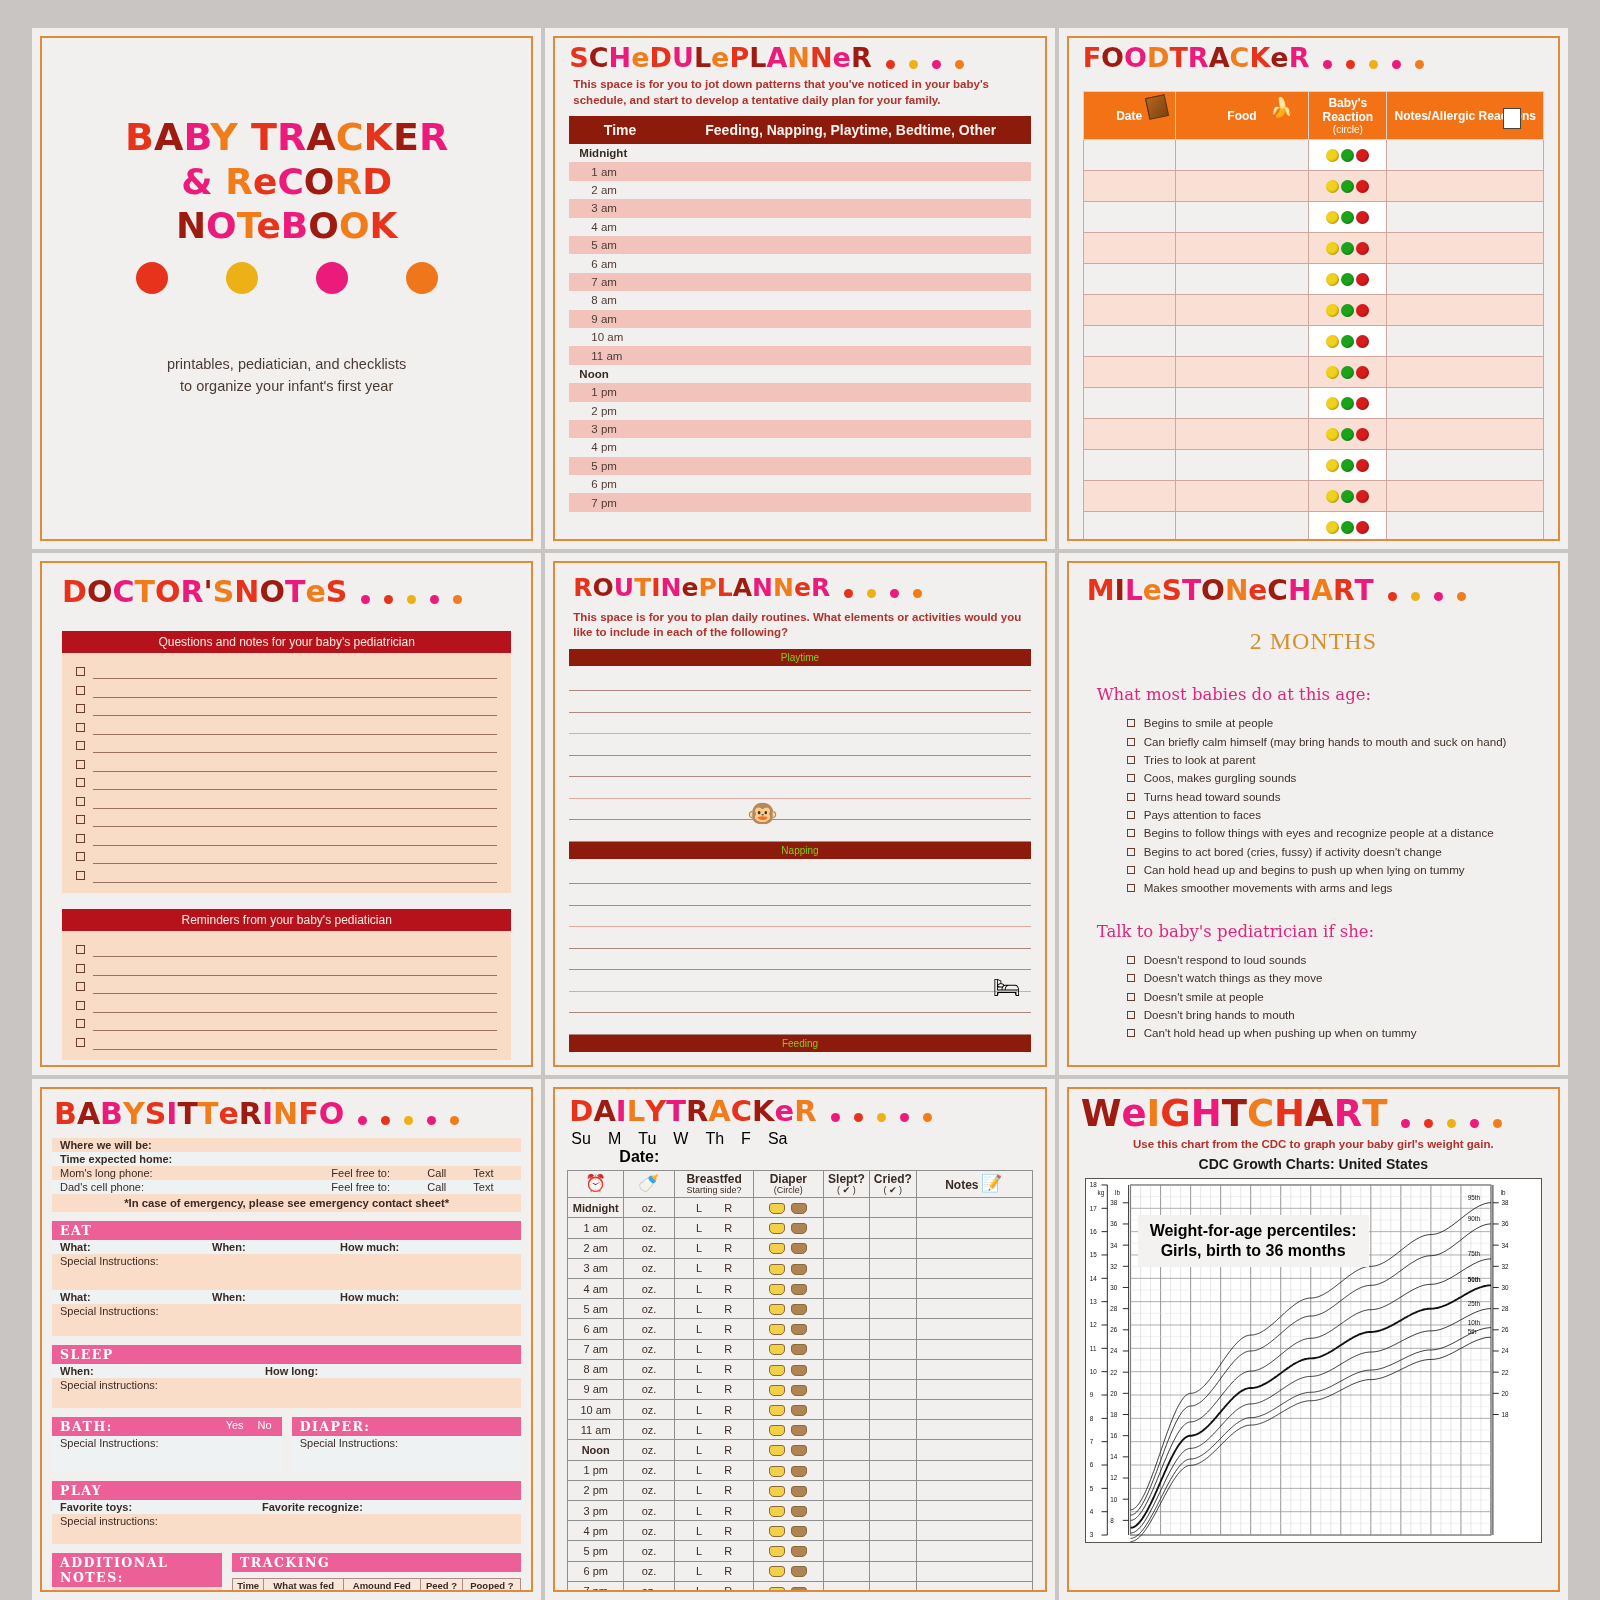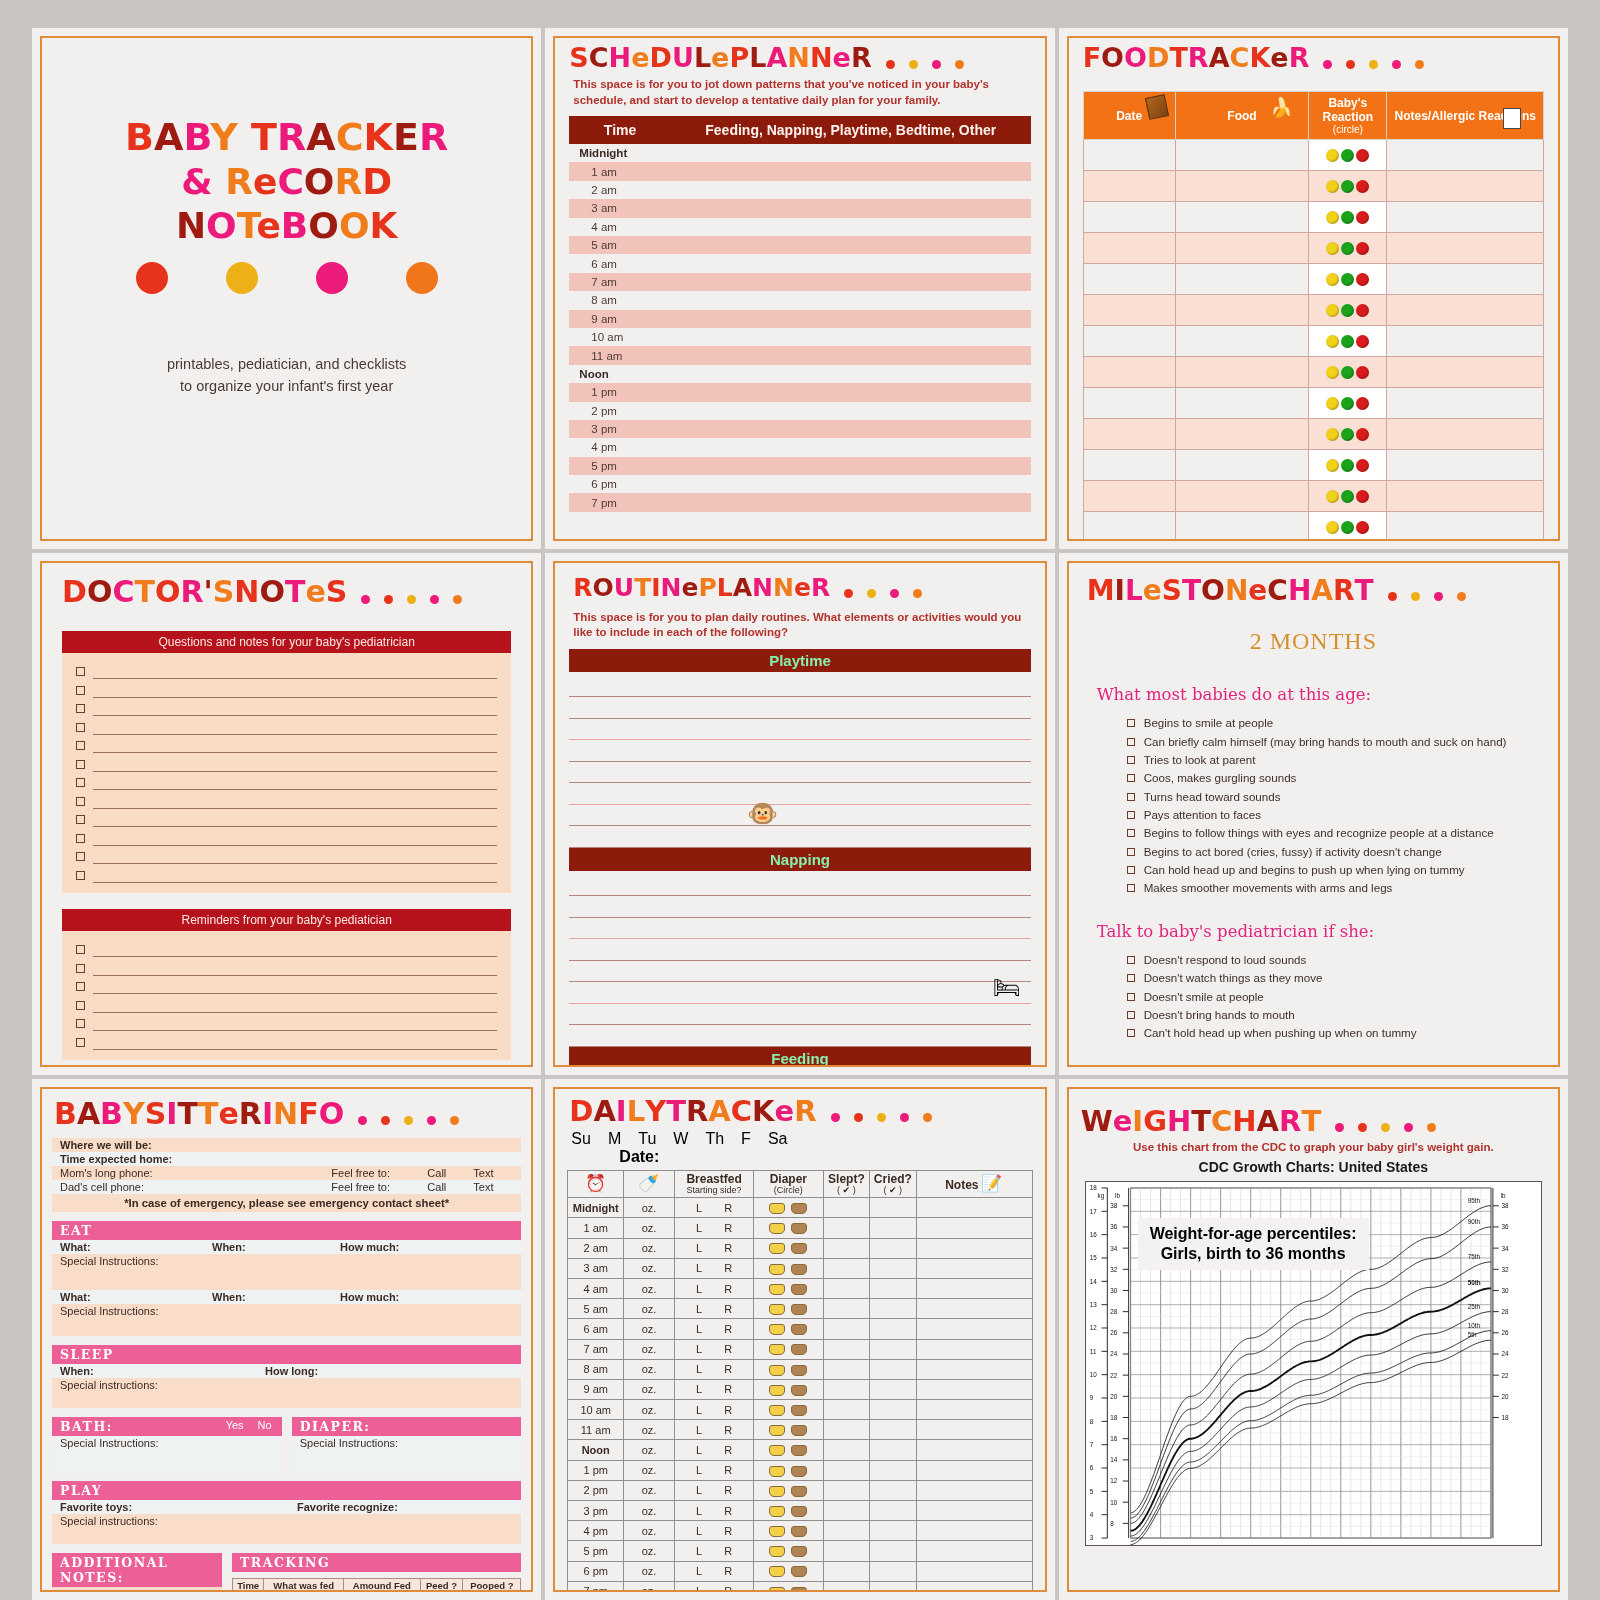--- a/index.html
+++ b/index.html
@@ -79,21 +79,21 @@
   
   .dn-bar { background:#b5121b; color:#ffe9e4; text-align:center; font-size:12px; padding:4px 0; }
   .dn-body { background:#f9dcc6; padding:8px 14px 10px 14px; }
   .dn-row { display:flex; align-items:flex-end; gap:8px; height:18.5px; }
   .dn-box { width:9px; height:9px; border:1.4px solid #6b3b2b; flex:none; margin-bottom:3px;}
   .dn-line { flex:1; border-bottom:1px solid #9a7161; }
 
   
   .rp-cols { display:flex; gap:16px; }
   .rp-col { flex:1; }
-  .rp-bar { background:#8d1b0c; color:#86efac; text-align:center; font-size:15px; padding:3px 0; margin-bottom:4px; font-weight:700;}
+  .rp-bar { background:#8d1b0c; color:#84cc16; text-align:center; font-size:10px; padding:3px 0; margin-bottom:4px; font-weight:400;}
   .rp-line { border-bottom:1px solid #b08880; height:21.5px; }
   .rp-line.pink { border-bottom-color:#e0a8a0; }
 
   
   .ms-month { text-align:center; font-family:"Liberation Serif", serif; font-size:24px; color:#d59030; letter-spacing:1px; margin:22px 0 30px; }
   .ms-h { font-family:"DejaVu Serif", serif; font-size:16.5px; color:#e2247f; margin:0 0 12px 14px; font-style:normal;}
   .ms-li { display:flex; gap:9px; font-size:11.6px; color:#3f2f2a; margin-bottom:3.5px; padding-left:44px; line-height:1.28;}
   .ms-box { width:8px; height:8px; border:1.3px solid #6b3b2b; flex:none; margin-top:3px;}
 
   
@@ -630,21 +630,21 @@
          <div class="bs-pink">DIAPER:</div>
          <div class="bs-white bs-row" style="height:36px">
               <span>Special Instructions:</span>
             </div>
        </div>
      </div>
 
      <div style="height:9px"></div>
      <div class="bs-pink">PLAY</div>
      <div class="bs-white bs-row">
-       <b style="width:237px">Favorite toys:</b>
+       <b style="width:202px">Favorite toys:</b>
        <b>Favorite recognize:</b>
      </div>
      <div class="bs-peach bs-row" style="height:30px">
           <span>Special instructions:</span>
         </div>
 
      <div style="height:9px"></div>
      <div style="display:flex;gap:10px">
        <div style="width:170px">
          <div class="bs-pink">ADDITIONAL NOTES:</div>
@@ -880,21 +880,21 @@
               <td></td>
               <td></td>
             </tr>
           </tbody>
      </table>
    </div>
   </div>
 
   <div class="page">
    <div class="inner" style="padding:6px 10px">
-     <div class="title" style="font-size:29px;margin:12px 0 0 2px">
+     <div class="title" style="font-size:37px;margin:0 0 0 2px">
        <span id="t-wc"><span style="color: rgb(158, 27, 18);">W</span><span style="color: rgb(236, 26, 122);">e</span><span style="color: rgb(240, 124, 28);">I</span><span style="color: rgb(232, 51, 28);">G</span><span style="color: rgb(236, 26, 122);">H</span><span style="color: rgb(158, 27, 18);">T</span><span> </span><span style="color: rgb(240, 124, 28);">C</span><span style="color: rgb(232, 51, 28);">H</span><span style="color: rgb(158, 27, 18);">A</span><span style="color: rgb(236, 26, 122);">R</span><span style="color: rgb(240, 124, 28);">T</span></span><span class="tdots" id="d-wc"><i style="background: rgb(236, 26, 122);"></i><i style="background: rgb(232, 51, 28);"></i><i style="background: rgb(237, 177, 23);"></i><i style="background: rgb(236, 26, 122);"></i><i style="background: rgb(240, 124, 28);"></i></span>
      </div>
      <div class="wc-note">Use this chart from the CDC to graph your baby girl's weight gain.</div>
      <div class="wc-h">CDC Growth Charts: United States</div>
      <div class="wc-wrap">
        <div class="wc-ann">
          <div>Weight-for-age percentiles:</div>
          <div>Girls, birth to 36 months</div>
        </div>
        <svg id="wcsvg" width="100%" height="100%" viewBox="0 0 470 365" preserveAspectRatio="none">

